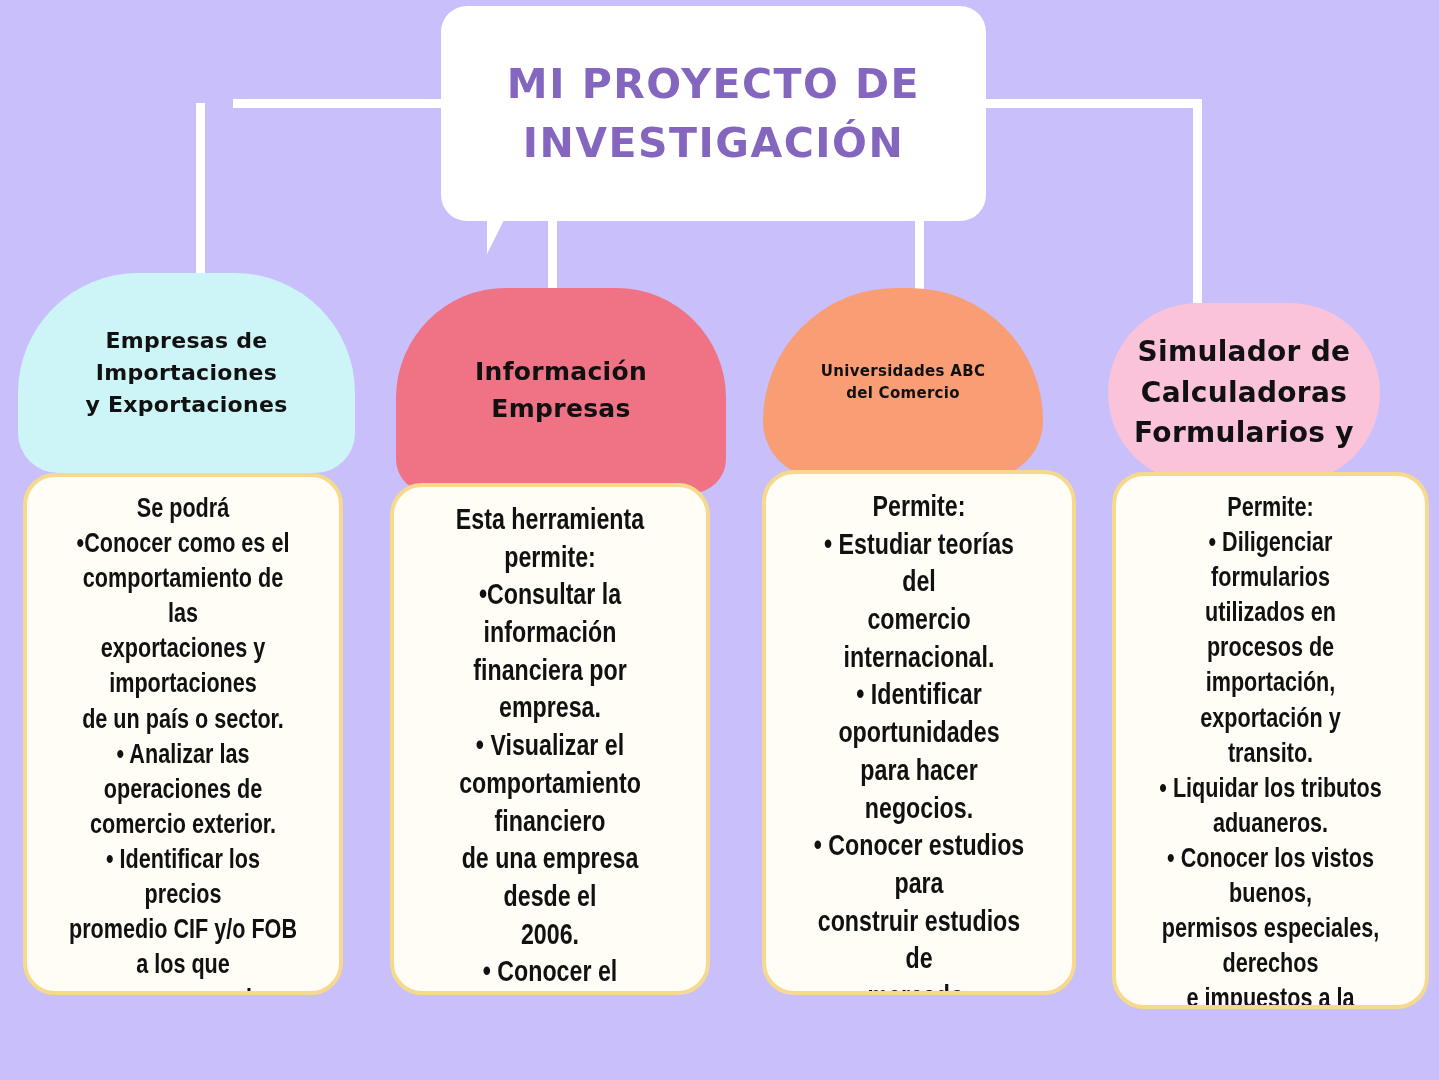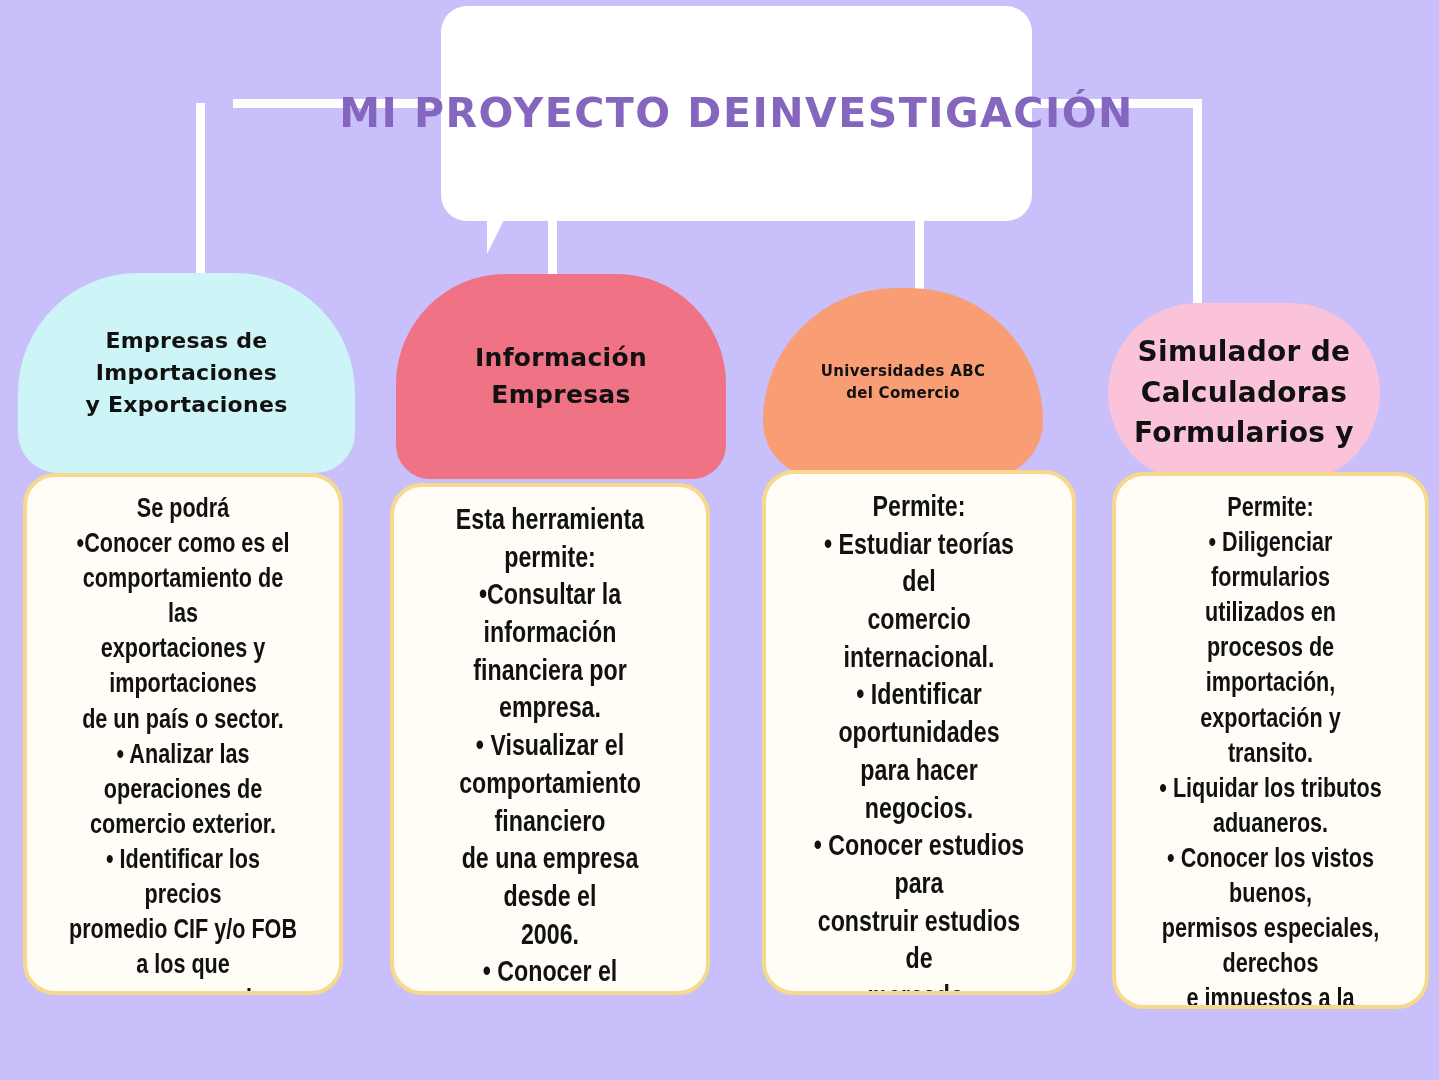--- a/index.html
+++ b/index.html
@@ -9,23 +9,23 @@
     font-family:"DejaVu Sans", sans-serif;
     overflow:hidden;
   }
   #stage { position:relative; width:1439px; height:1080px; }
 
   
   .conn { position:absolute; background:#ffffff; }
 
   
   #title-bubble {
-    position:absolute; left:441px; top:6px; width:591px; height:215px;
+    position:absolute; left:441px; top:6px; width:545px; height:215px;
     background:#ffffff; border-radius:26px;
-    display:flex; flex-direction:row;
+    display:flex; flex-direction:column;
     align-items:center; justify-content:center;
   }
   #title-bubble .tline {
     color:#8466bf;
     font-family:"DejaVu Sans", sans-serif;
     font-weight:bold;
     font-size:41px;
     letter-spacing:1.5px;
     line-height:1.42;
     text-align:center;
@@ -106,21 +106,21 @@
     <p style="font-size:27px;">exportaciones y importaciones</p>
     <p style="font-size:27px;">de un país o sector.</p>
     <p style="font-size:27px;">• Analizar las operaciones de</p>
     <p style="font-size:27px;">comercio exterior.</p>
     <p style="font-size:27px;">• Identificar los precios</p>
     <p style="font-size:27px;">promedio CIF y/o FOB a los que</p>
     <p style="font-size:27px;">se compra y vende un</p>
 
   </div>
 
-  <div class="head-blob" style="left:396px; top:274px; width:330px; height:205px; background:#ef7285;
+  <div class="head-blob" style="left:396px; top:288px; width:330px; height:205px; background:#ef7285;
               border-radius:110px 110px 34px 34px;">
     <div class="htext" style="font-size:25px;">
       <div>Información</div>
       <div>Empresas</div>
     </div>
   </div>
   <div class="card" style="left:390px; top:483px; width:320px; height:512px;">
     <p style="font-size:29px;">Esta herramienta permite:</p>
     <p style="font-size:29px;">•Consultar la información</p>
     <p style="font-size:29px;">financiera por empresa.</p>

